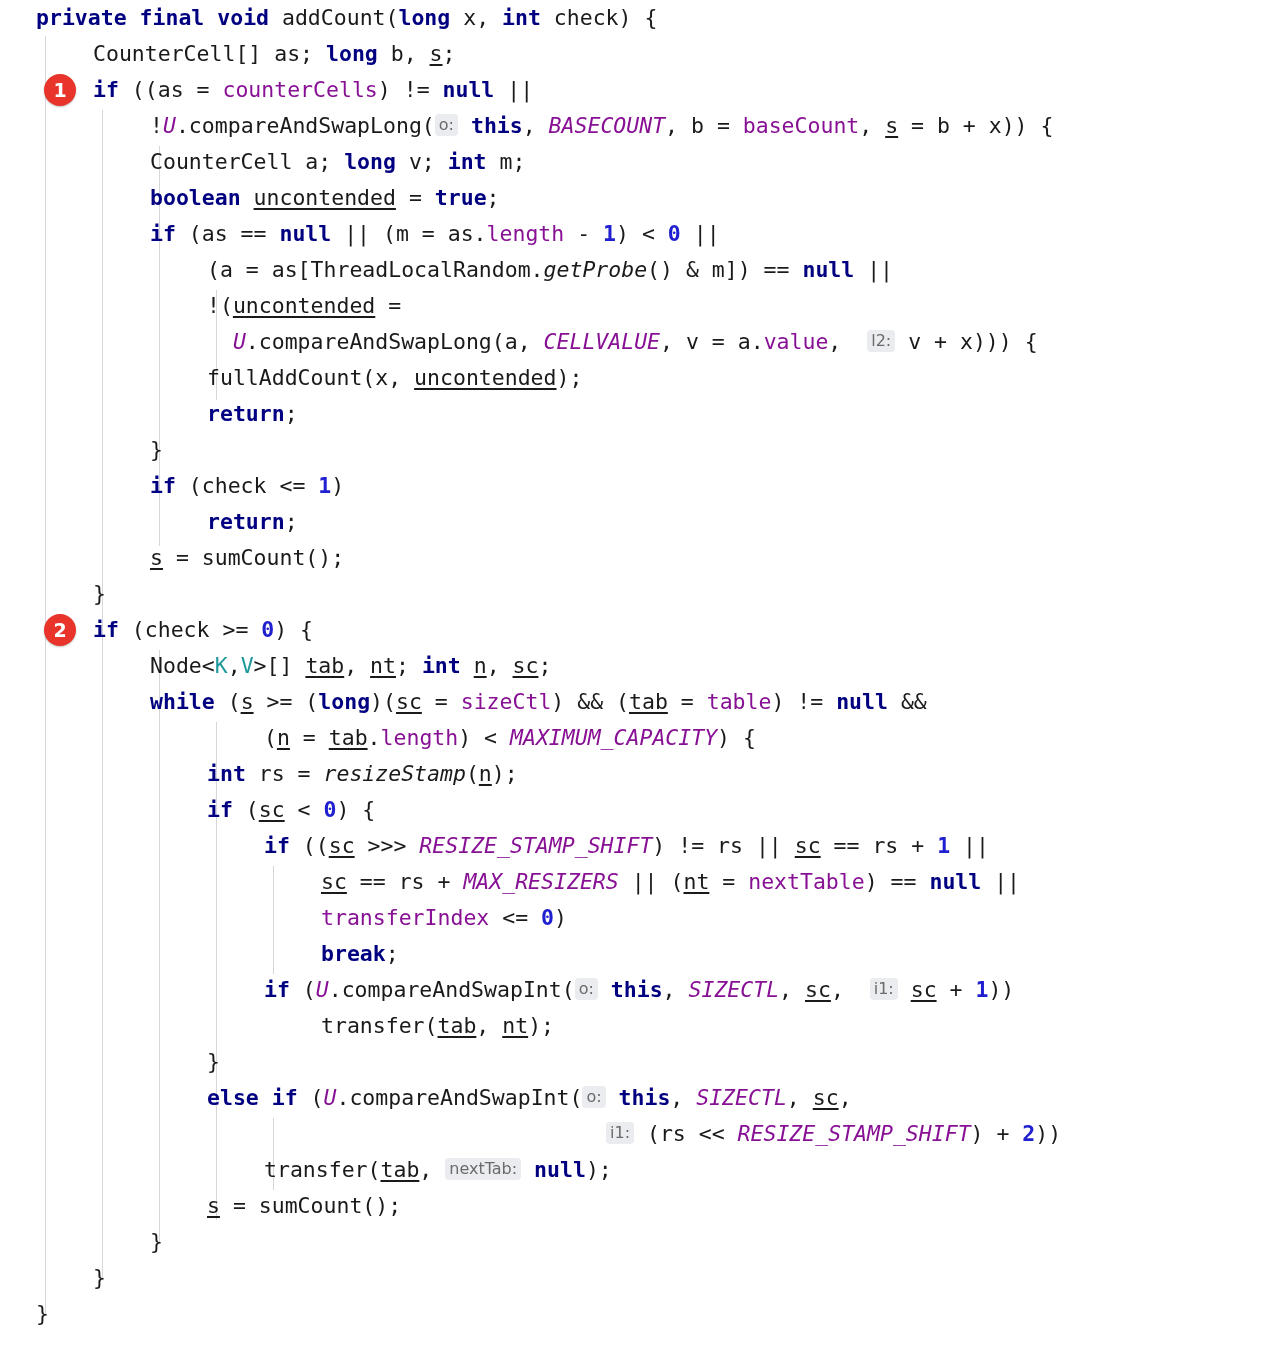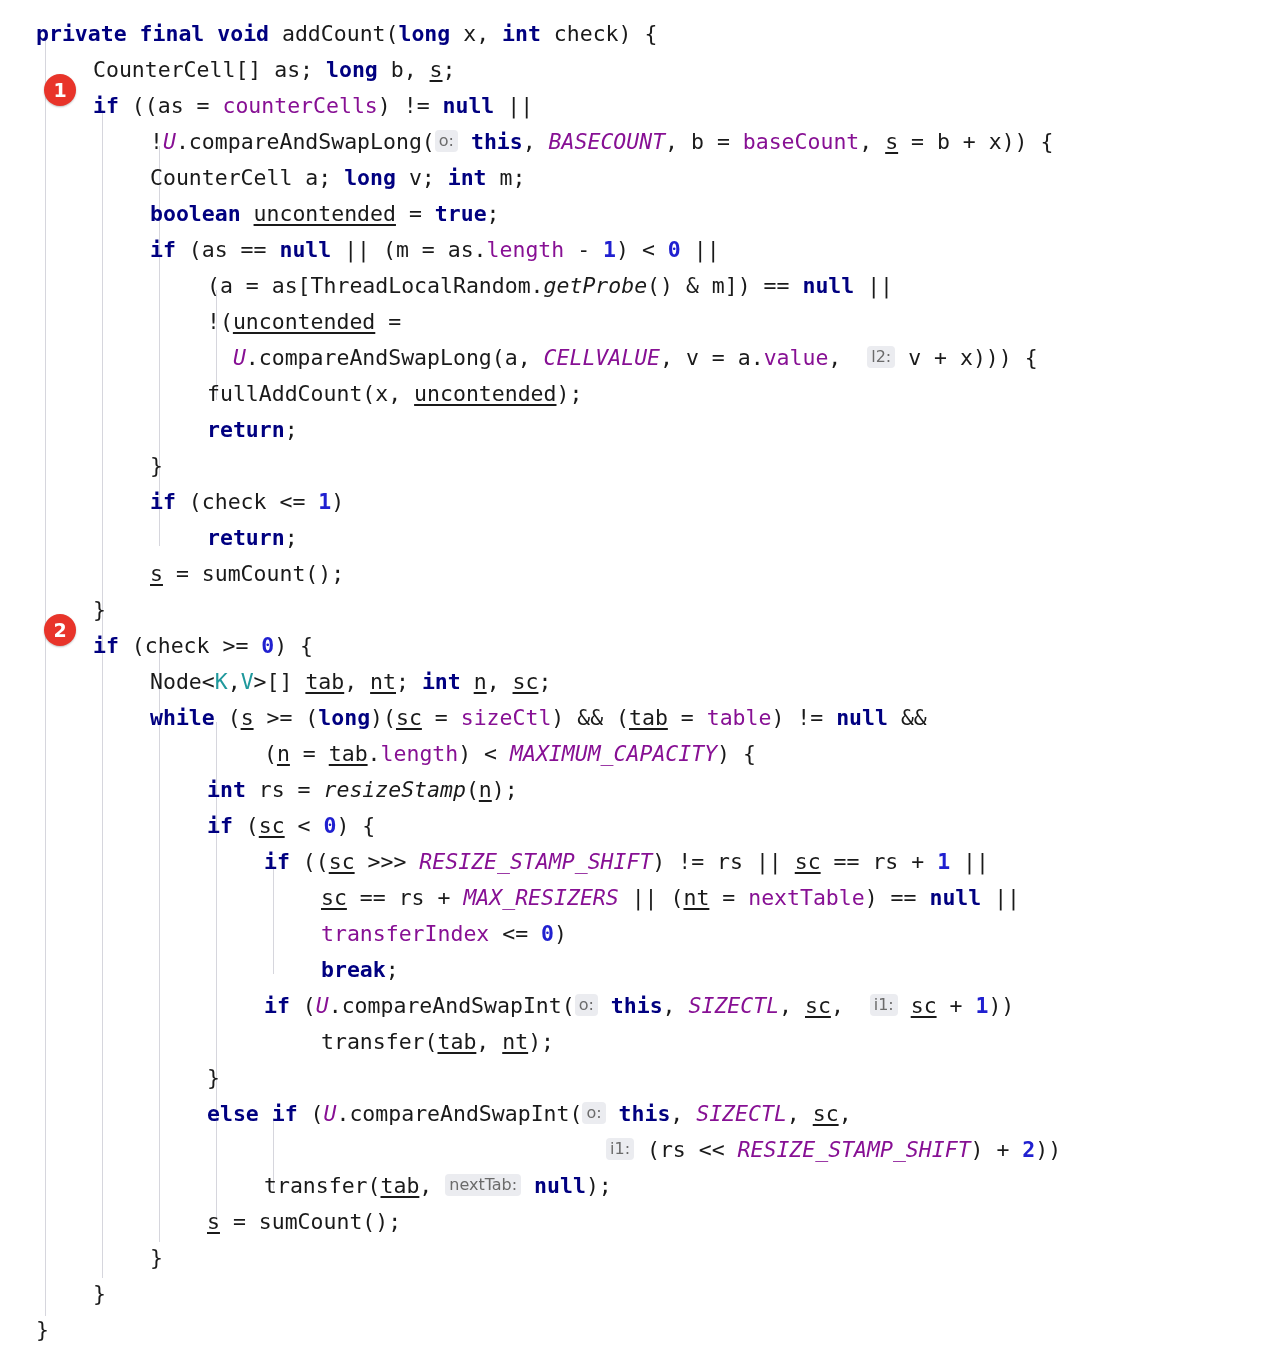--- a/index.html
+++ b/index.html
@@ -25,21 +25,21 @@
   .guide {
     position: absolute;
     width: 1px;
     background: #d6d6dd;
   }
 
   
   .code {
     position: absolute;
     left: 0;
-    top: 16px;
+    top: 0;
     font-size: 21.5px;
     line-height: 36px;
     white-space: pre;
     letter-spacing: 0px;
   }
   .ln {
     height: 36px;
     white-space: pre;
     position: relative;
   }

